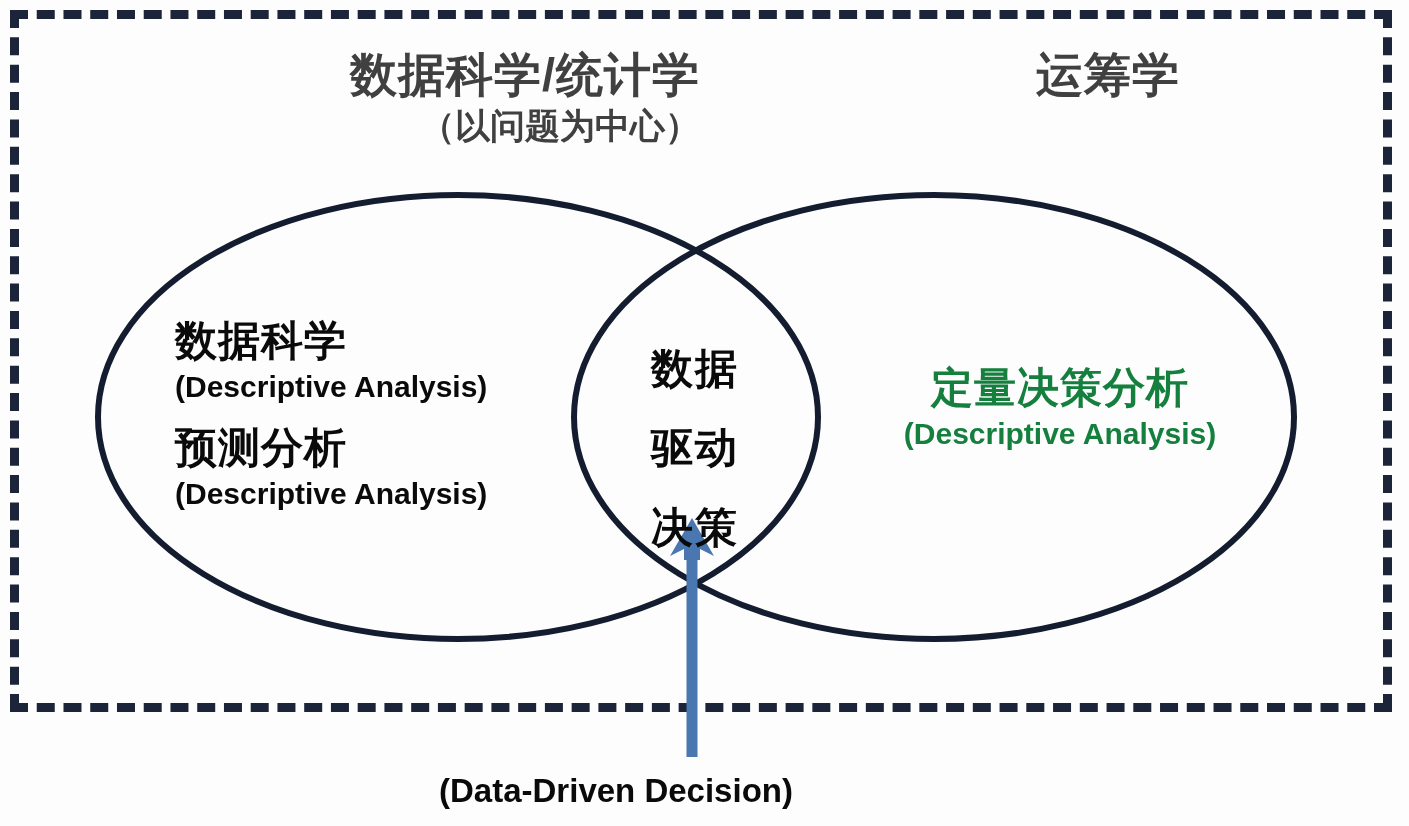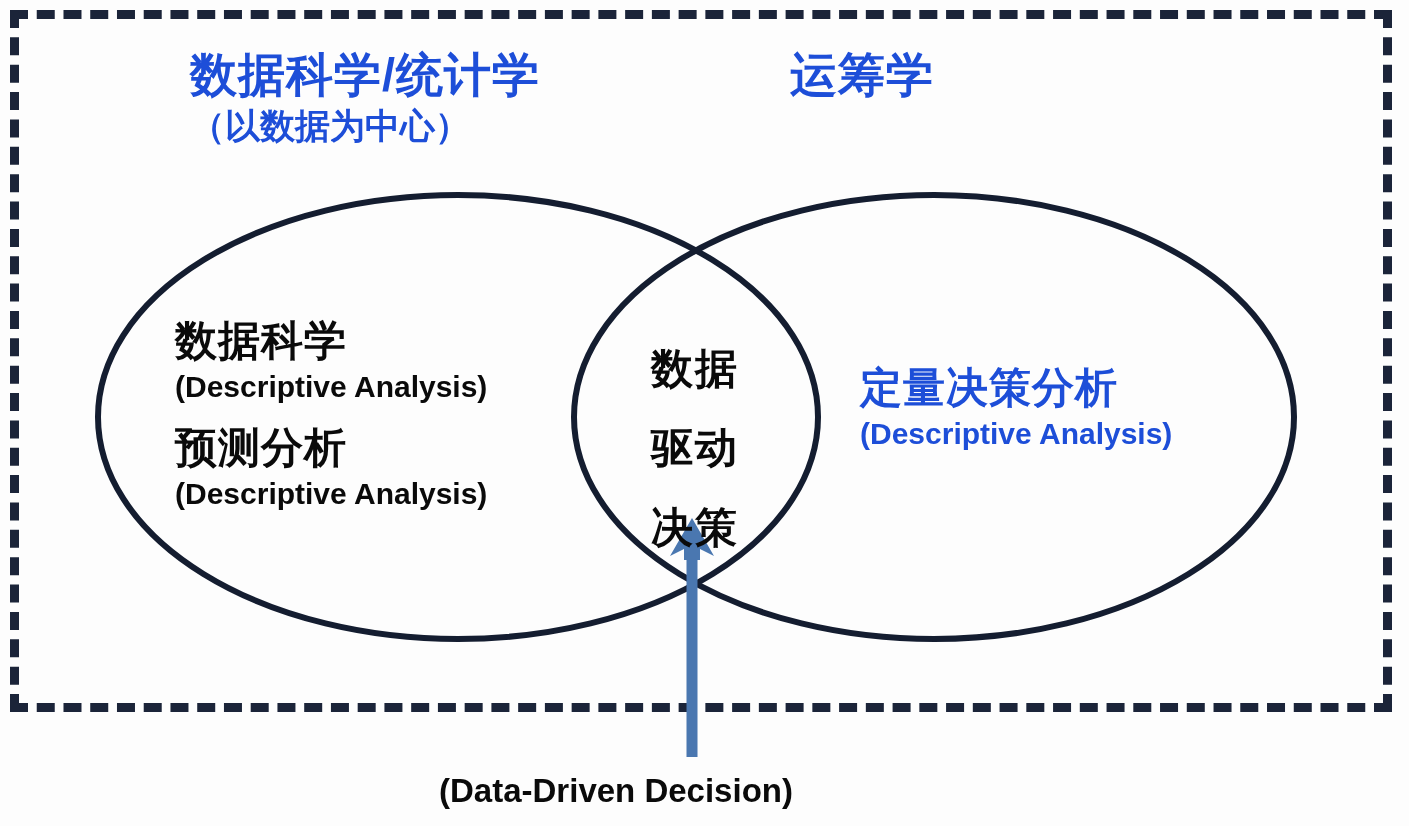--- a/index.html
+++ b/index.html
@@ -24,22 +24,22 @@
     top: 10px;
     width: 1382px;
     height: 702px;
     box-sizing: border-box;
     border: 9px dashed #1b2439;
     background: transparent;
   }
   
   .heading-block {
     position: absolute;
-    text-align: left;
-    color: #1d4ed8;
+    text-align: right;
+    color: #404040;
     line-height: 1.05;
   }
   .heading-main {
     font-size: 47px;
     font-weight: 700;
     letter-spacing: 1px;
     white-space: nowrap;
   }
   .heading-sub {
     font-size: 35px;
@@ -71,21 +71,22 @@
     left: 175px;
     top: 318px;
     width: 400px;
     color: #0a0a0a;
   }
   #right-region-text {
     position: absolute;
     left: 860px;
     top: 365px;
     width: 400px;
-    color: #1d4ed8;
+    color: #15803d;
+    text-align: center;
   }
   .cn-line {
     font-size: 42px;
     font-weight: 700;
     letter-spacing: 1px;
     line-height: 1.1;
     white-space: nowrap;
   }
   .en-line {
     font-size: 30px;
@@ -128,21 +129,21 @@
 </style>
 </head>
 <body>
 
 <div id="canvas">
 
   <div id="dashed-frame"></div>
 
   <div class="heading-block" id="heading-left">
     <div class="heading-main">数据科学/统计学</div>
-    <div class="heading-sub">（以数据为中心）</div>
+    <div class="heading-sub">（以问题为中心）</div>
   </div>
 
   <div class="heading-block" id="heading-right">
     <div class="heading-main">运筹学</div>
   </div>
 
   <svg id="venn-svg" viewBox="0 0 1409 826">
     <ellipse cx="458" cy="417" rx="360" ry="222" fill="none" stroke="#141d30" stroke-width="6"></ellipse>
     <ellipse cx="934" cy="417" rx="360" ry="222" fill="none" stroke="#141d30" stroke-width="6"></ellipse>
     <g>

